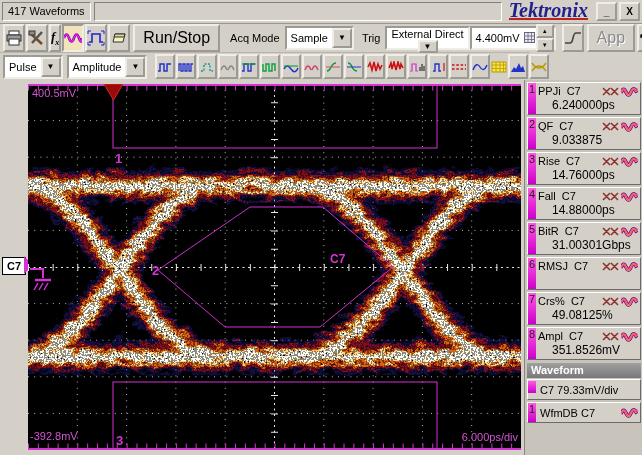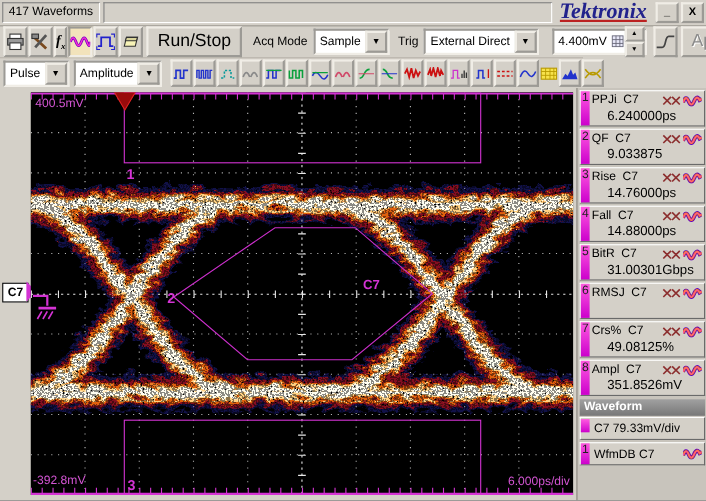--- a/index.html
+++ b/index.html
@@ -102,25 +102,25 @@
           <polygon points="5,3 15,3 14,6 4,6" fill="#d9d49a" stroke="#333"></polygon>
         </svg>
     </span>
     <span class="txtbtn btn raised">Run/Stop</span>
     <span class="tlabel">Acq Mode</span>
     <span class="combo" style="width:92px;">
       <span class="val">Sample</span>
       <span class="drop btn raised">▼</span>
     </span>
     <span class="tlabel">Trig</span>
-    <span class="combo" style="width:118px;">
+    <span class="combo" style="width:118px;flex-direction:column;">
       <span class="val">External Direct</span>
       <span class="drop btn raised">▼</span>
     </span>
-    <span class="spin" style="margin-left:12px;">
+    <span class="spin" style="margin-left:0;">
       <span class="val">4.400mV</span>
       <svg width="11" height="11" viewBox="0 0 11 11">
           <rect x="0.5" y="0.5" width="10" height="10" fill="#e8e8f8" stroke="#667"></rect>
           <path d="M0.5,4 h10 M0.5,7.5 h10 M4,0.5 v10 M7.5,0.5 v10" stroke="#667" stroke-width="0.8"></path>
         </svg>
       <span class="spinbtns">
         <span class="sb btn raised">▲</span>
         <span class="sb btn raised">▼</span>
       </span>
     </span>

